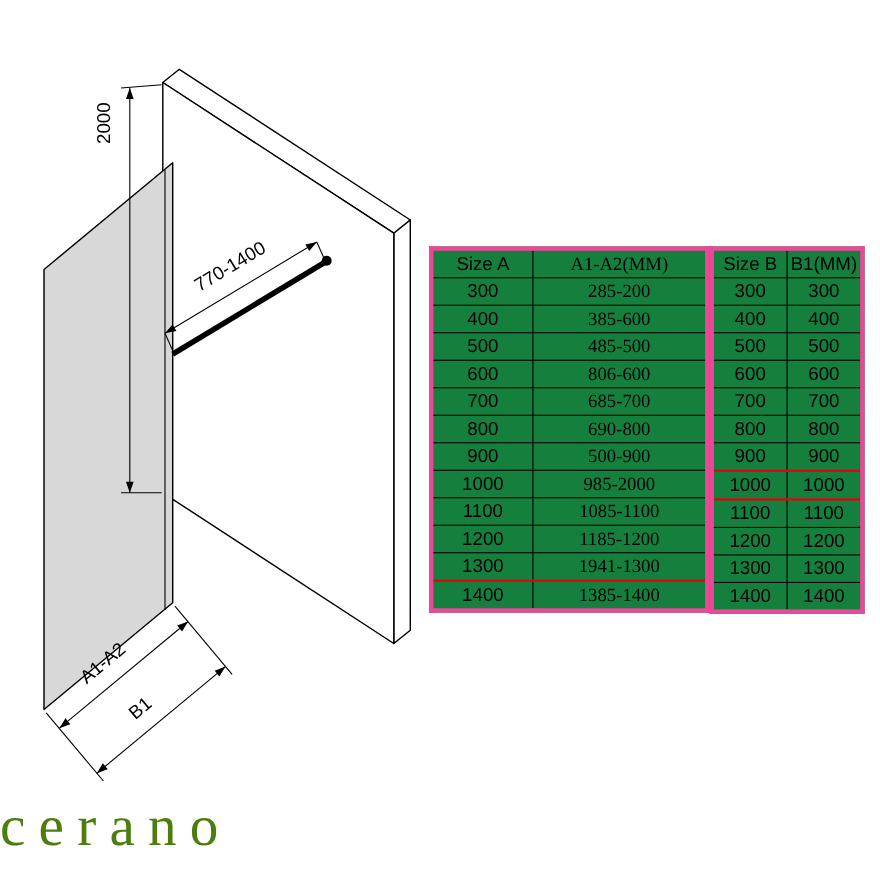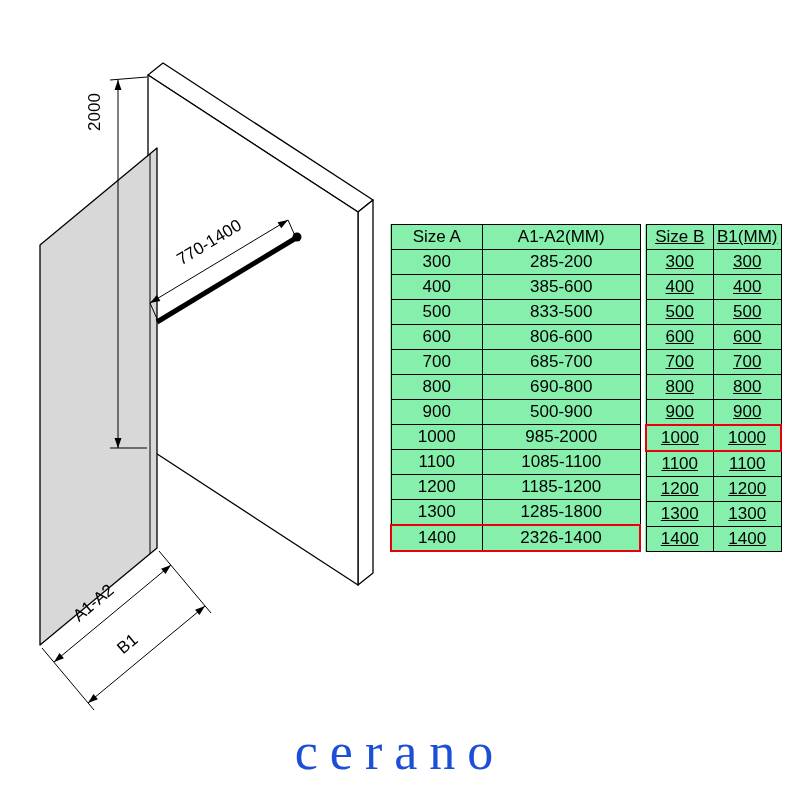--- a/index.html
+++ b/index.html
@@ -14,34 +14,34 @@
   svg line.bar{stroke-width:5;}
   svg polygon.face{fill:#fff;stroke:#000;stroke-width:1.3;stroke-linejoin:round;}
   svg polygon.glass{fill:var(--glass);stroke:#000;stroke-width:1.3;stroke-linejoin:round;}
   svg polygon.arrow{fill:#000;stroke:none;}
   svg text{font-family:"Liberation Sans",sans-serif;font-size:17px;fill:#000;stroke:none;}
 
   
   .table-wrap{position:absolute;}
   .t1{left:390px;top:224px;}
   .t2{left:645px;top:224px;}
-  table{border-collapse:collapse;border:1px solid #ec4899;background:#86efac;}
+  table{border-collapse:collapse;border:4px solid #ec4899;background:#15803d;}
   th,td{border:1px solid #000;height:24px;padding:0 2px;text-align:center;
         font-weight:normal;font-size:17px;white-space:nowrap;}
   .t1 th:first-child,.t1 td:first-child{width:86px;}
-  .t1 th:last-child,.t1 td:last-child{width:152px;}
-  .t2 th,.t2 td{width:62px;text-decoration:underline;}
+  .t1 th:last-child,.t1 td:last-child{width:152px;font-family:Liberation Serif, serif;}
+  .t2 th,.t2 td{width:62px;}
   tr.highlight td{border-top:2px solid var(--hl);border-bottom:2px solid var(--hl);}
   tr.highlight td:first-child{border-left:2px solid var(--hl);}
   tr.highlight td:last-child{border-right:2px solid var(--hl);}
 
   
-  .logo{position:absolute;left:0;right:0;top:722px;text-align:center;
+  .logo{position:absolute;left:0;right:0;top:722px;
         font-family:"Liberation Serif",serif;font-size:52px;font-weight:400;
-        letter-spacing:12px;color:#1d4ed8;}
+        letter-spacing:12px;color:#4d7c0f;}
 </style>
 </head>
 <body>
 
 <div class="stage">
 
   <svg class="drawing" width="400" height="720" viewBox="0 0 400 720">
 
     <g>
       <polygon class="face" points="148,75 163,63 373,200 358,212"></polygon>
@@ -107,21 +107,21 @@
           <tr>
             <td>300</td>
             <td>285-200</td>
           </tr>
           <tr>
             <td>400</td>
             <td>385-600</td>
           </tr>
           <tr>
             <td>500</td>
-            <td>833-500</td>
+            <td>485-500</td>
           </tr>
           <tr>
             <td>600</td>
             <td>806-600</td>
           </tr>
           <tr>
             <td>700</td>
             <td>685-700</td>
           </tr>
           <tr>
@@ -139,25 +139,25 @@
           <tr>
             <td>1100</td>
             <td>1085-1100</td>
           </tr>
           <tr>
             <td>1200</td>
             <td>1185-1200</td>
           </tr>
           <tr>
             <td>1300</td>
-            <td>1285-1800</td>
+            <td>1941-1300</td>
           </tr>
           <tr class="highlight">
             <td>1400</td>
-            <td>2326-1400</td>
+            <td>1385-1400</td>
           </tr>
         </tbody>
       </table>
     </div>
   <div class="table-wrap t2">
       <table>
         <thead>
           <tr>
             <th>Size B</th>
             <th>B1(MM)</th>

